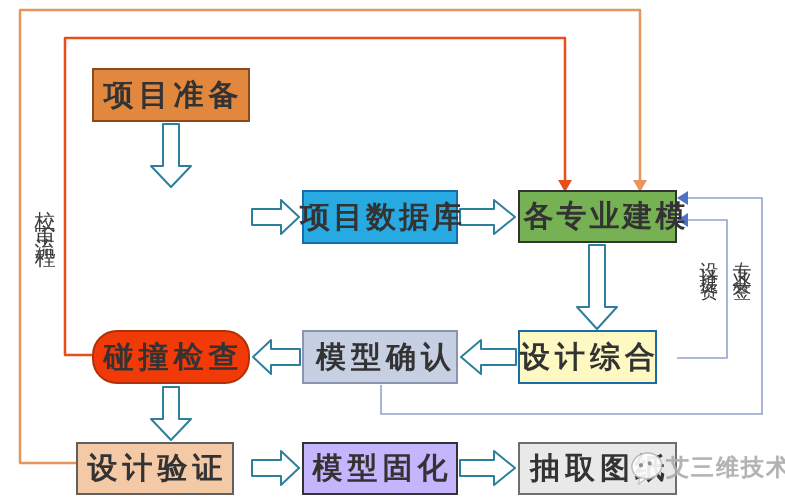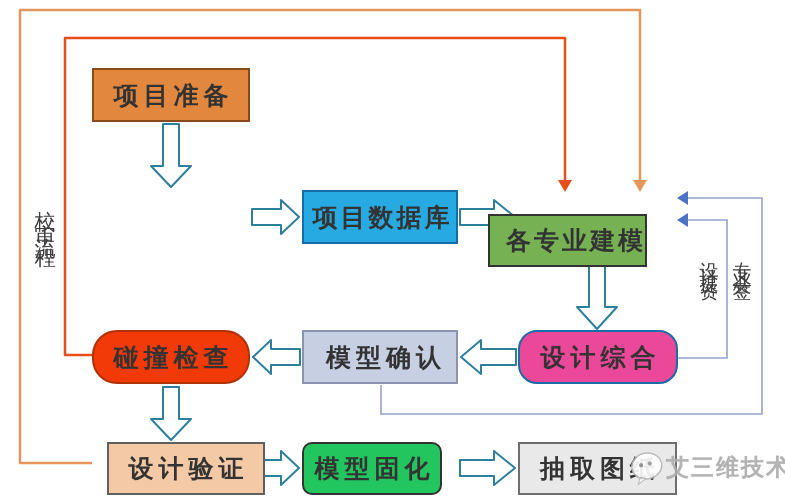--- a/index.html
+++ b/index.html
@@ -16,21 +16,21 @@
     left: 0; top: 0;
     width: 785px; height: 504px;
   }
   .box {
     position: absolute;
     border: 2px solid #333;
     box-sizing: border-box;
     display: flex;
     align-items: center;
     justify-content: center;
-    font-size: 25px;
+    font-size: 30px;
     font-weight: 600;
     color: #333333;
     letter-spacing: 5px;
     padding-left: 5px; 
     white-space: nowrap;
   }
   .vlabel {
     position: absolute;
     writing-mode: vertical-rl;
     text-orientation: upright;
@@ -99,41 +99,41 @@
 
   <div class="box" style="left: 92px; top: 68px; width: 158px; height: 54px; background: rgb(226, 136, 62); border-color: rgb(138, 74, 28);">
     <span>项目准备</span>
     </div>
 
 
   <div class="box" style="left: 302px; top: 190px; width: 156px; height: 54px; letter-spacing: 3px; padding-left: 5px; background: rgb(39, 170, 225); border-color: rgb(26, 108, 168);">
     <span>项目数据库</span>
     </div>
 
-  <div class="box" style="left: 488px; top: 190px; width: 159px; height: 53px; letter-spacing: 3px; padding-left: 17px; background: rgb(118, 177, 83); border-color: rgb(51, 51, 51); margin-top: 24px;">
+  <div class="box" style="left: 518px; top: 190px; width: 159px; height: 53px; letter-spacing: 3px; padding-left: 17px; background: rgb(118, 177, 83); border-color: rgb(51, 51, 51);">
     <span>各专业建模</span>
     </div>
 
   <div class="box" style="left: 92px; top: 330px; width: 158px; height: 54px; background: rgb(242, 58, 8); border-color: rgb(176, 50, 8); border-radius: 25px;">
     <span>碰撞检查</span>
     </div>
 
   <div class="box" style="left: 302px; top: 330px; width: 156px; height: 54px; background: rgb(199, 207, 227); border-color: rgb(138, 148, 176); padding-left: 12px;">
     <span>模型确认</span>
     </div>
 
-  <div class="box" style="left: 518px; top: 330px; width: 160px; height: 54px; background: #ec4899; border-color: rgb(26, 108, 168); border-radius: 19px;">
+  <div class="box" style="left: 518px; top: 330px; width: 139px; height: 54px; background: #fef9c3; border-color: rgb(26, 108, 168);">
     <span>设计综合</span>
     </div>
 
-  <div class="box" style="left: 107px; top: 442px; width: 158px; height: 53px; background: rgb(244, 201, 165); border-color: rgb(96, 96, 96);">
+  <div class="box" style="left: 76px; top: 442px; width: 158px; height: 53px; background: rgb(244, 201, 165); border-color: rgb(96, 96, 96);">
     <span>设计验证</span>
     </div>
 
-  <div class="box" style="left: 302px; top: 442px; width: 140px; height: 53px; background: #22c55e; border-color: rgb(51, 51, 51); border-radius: 10px;">
+  <div class="box" style="left: 302px; top: 442px; width: 156px; height: 53px; background: #c4b5fd; border-color: rgb(51, 51, 51);">
     <span>模型固化</span>
     </div>
 
   <div class="box" style="left: 518px; top: 442px; width: 159px; height: 53px; background: rgb(233, 233, 233); border-color: rgb(110, 110, 110);">
     <span>抽取图纸</span>
     </div>
 
   <div class="vlabel side-label">校审流程</div>
   <div class="vlabel loop-label design-handover">设计提资</div>
   <div class="vlabel loop-label countersign">专业会签</div>

